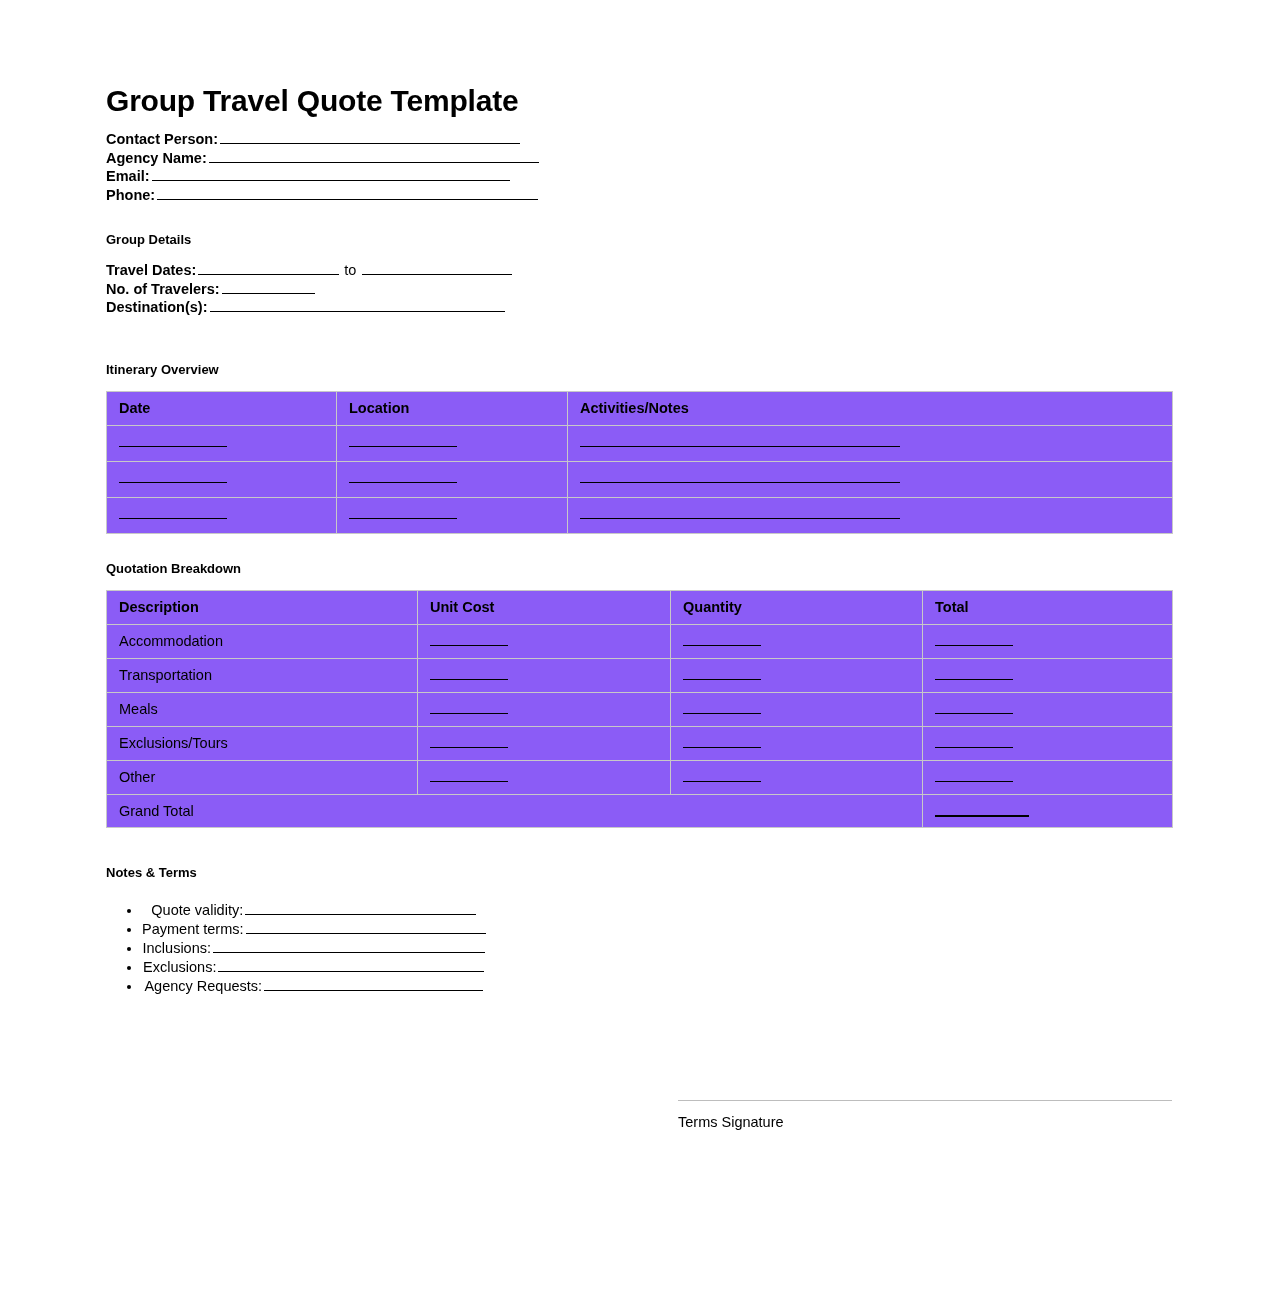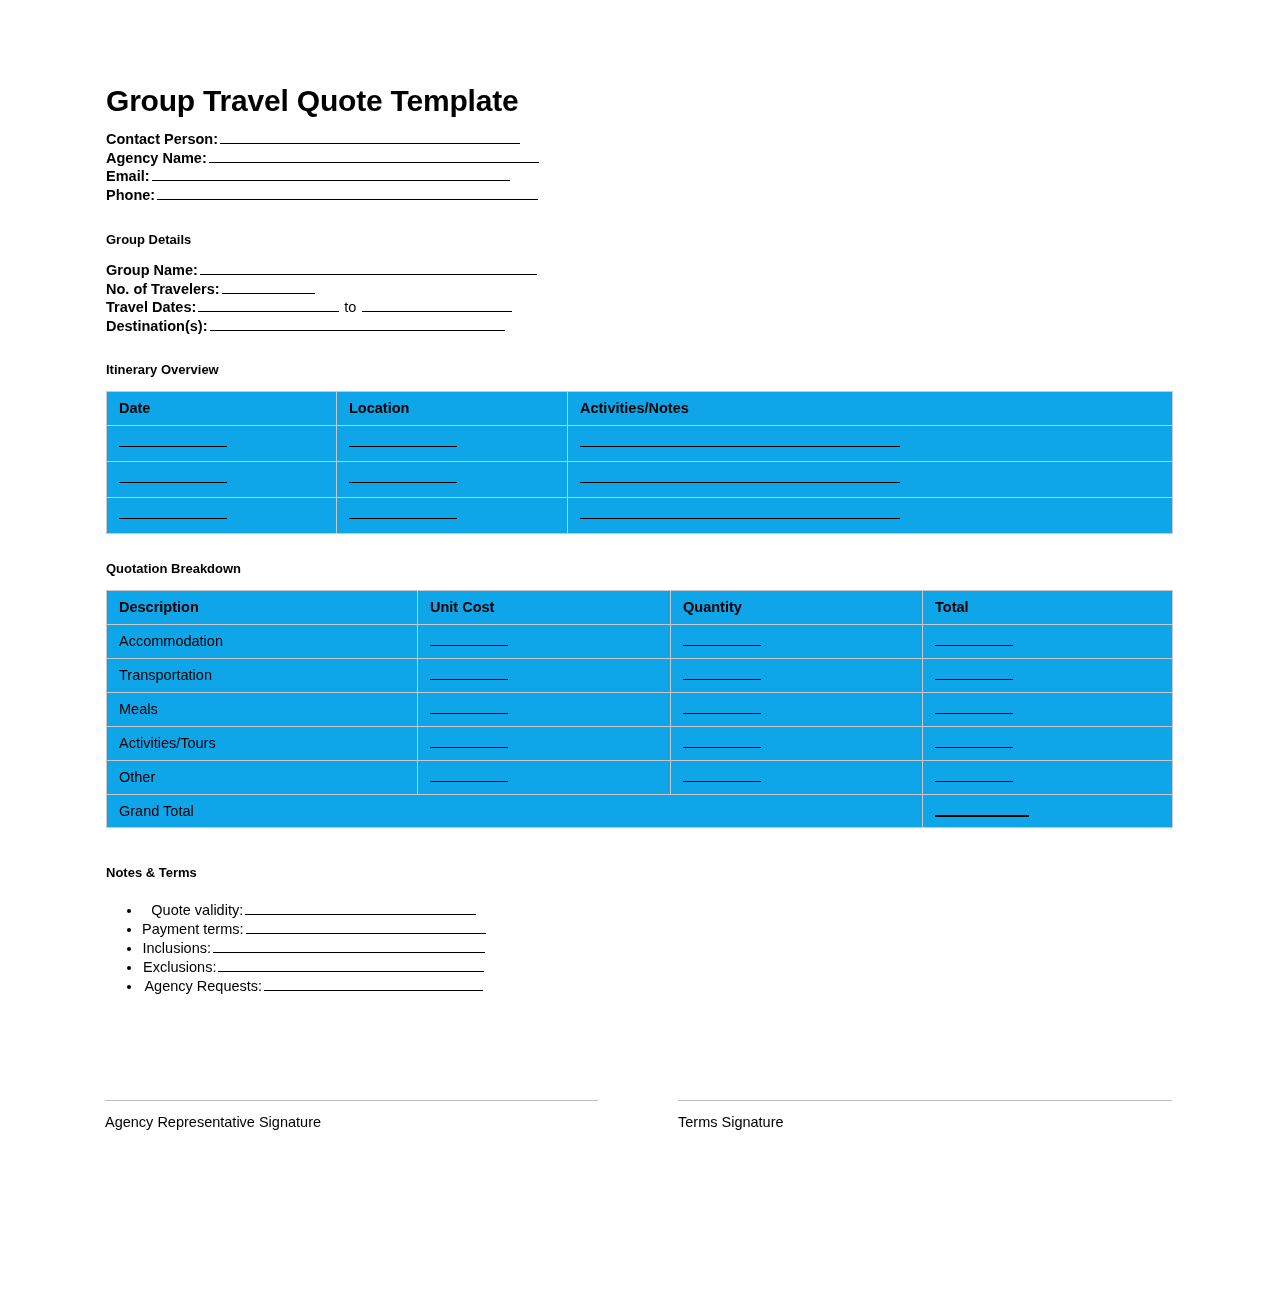--- a/index.html
+++ b/index.html
@@ -72,21 +72,21 @@
     font-weight: bold;
     white-space: nowrap;
     line-height: 22px;
   }
 
   
   table.doc-table {
     position: absolute;
     border-collapse: collapse;
     table-layout: fixed;
-    background: #0ea5e9;
+    background: #8b5cf6;
   }
   table.doc-table td, table.doc-table th {
     border: 1px solid #c8c8c8;
     text-align: left;
     vertical-align: top;
     padding: 8px 12px 8px 12px;
     font-size: 14.5px;
     font-weight: normal;
   }
   table.doc-table th {
@@ -161,27 +161,24 @@
     </div>
     <div class="field-row">
       <span class="f-label">Phone:</span><span class="rule" style="width:381px"></span>
     </div>
   </div>
 
   <div class="section-head" style="top:229px;">Group Details</div>
 
   <div class="field-block" style="top:261px;">
     <div class="field-row">
-      <span class="f-label">Group Name:</span><span class="rule" style="width:337px"></span>
+      <span class="f-label">Travel Dates:</span><span class="rule" style="width:141px"></span><span class="f-plain" style="margin:0 4px;">to</span><span class="rule" style="width:150px"></span>
     </div>
     <div class="field-row">
       <span class="f-label">No. of Travelers:</span><span class="rule" style="width:93px"></span>
-    </div>
-    <div class="field-row">
-      <span class="f-label">Travel Dates:</span><span class="rule" style="width:141px"></span><span class="f-plain" style="margin:0 4px;">to</span><span class="rule" style="width:150px"></span>
     </div>
     <div class="field-row">
       <span class="f-label">Destination(s):</span><span class="rule" style="width:295px"></span>
     </div>
   </div>
 
   <div class="section-head" style="top:359px;">Itinerary Overview</div>
 
   <table class="doc-table" style="left:106px; top:391px; width:1066px;">
     <colgroup>
@@ -288,21 +285,21 @@
           </td>
         <td>
             <span class="cell-rule" style="width:78px"></span>
           </td>
         <td>
             <span class="cell-rule" style="width:78px"></span>
           </td>
       </tr>
       <tr style="height:26px;">
         <td>
-            <span class="cell-text">Activities/Tours</span>
+            <span class="cell-text">Exclusions/Tours</span>
           </td>
         <td>
             <span class="cell-rule" style="width:78px"></span>
           </td>
         <td>
             <span class="cell-rule" style="width:78px"></span>
           </td>
         <td>
             <span class="cell-rule" style="width:78px"></span>
           </td>
@@ -343,23 +340,19 @@
       <span>Inclusions:</span><span class="rule" style="width:272px"></span>
     </li>
     <li>
       <span>Exclusions:</span><span class="rule" style="width:266px"></span>
     </li>
     <li>
       <span>Agency Requests:</span><span class="rule" style="width:219px"></span>
     </li>
   </ul>
 
-  <div class="sig-block" style="left:105px; width:493px;">
-    <div class="sig-line"></div>
-    <div class="sig-caption">Agency Representative Signature</div>
-  </div>
 
   <div class="sig-block" style="left:678px; width:494px;">
     <div class="sig-line"></div>
     <div class="sig-caption">Terms Signature</div>
   </div>
 
 </div>
 
 </body></html>

